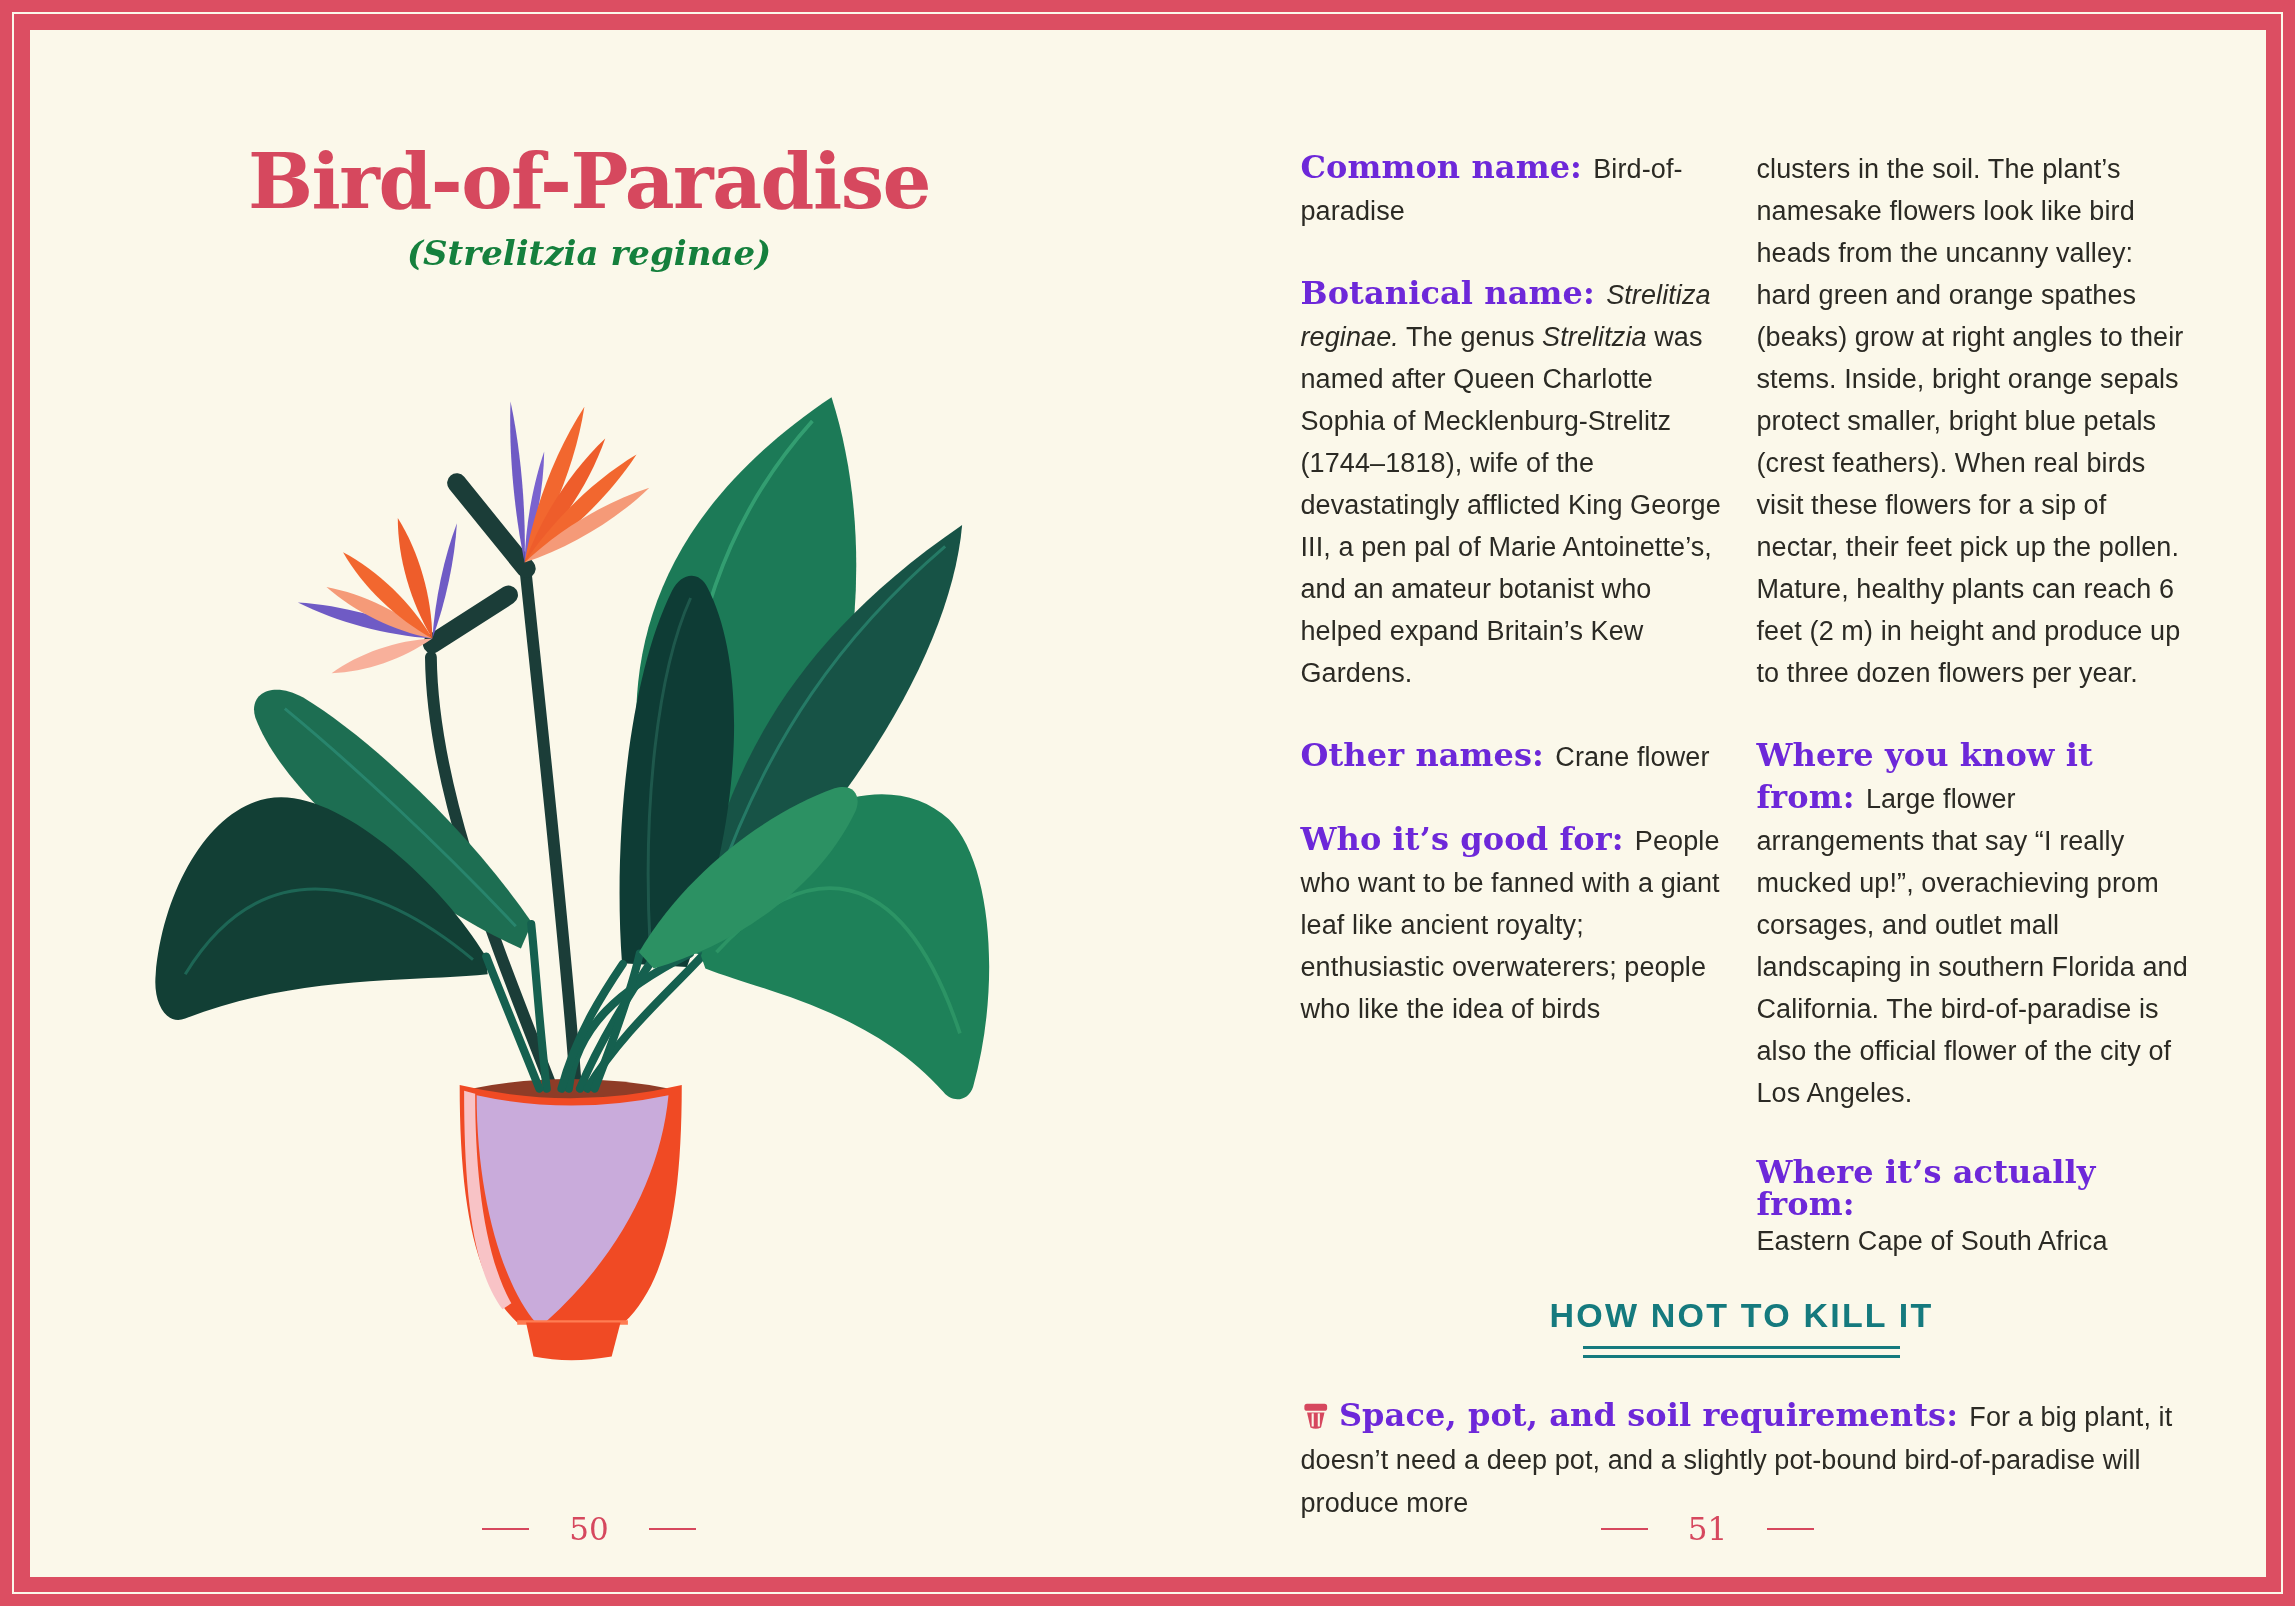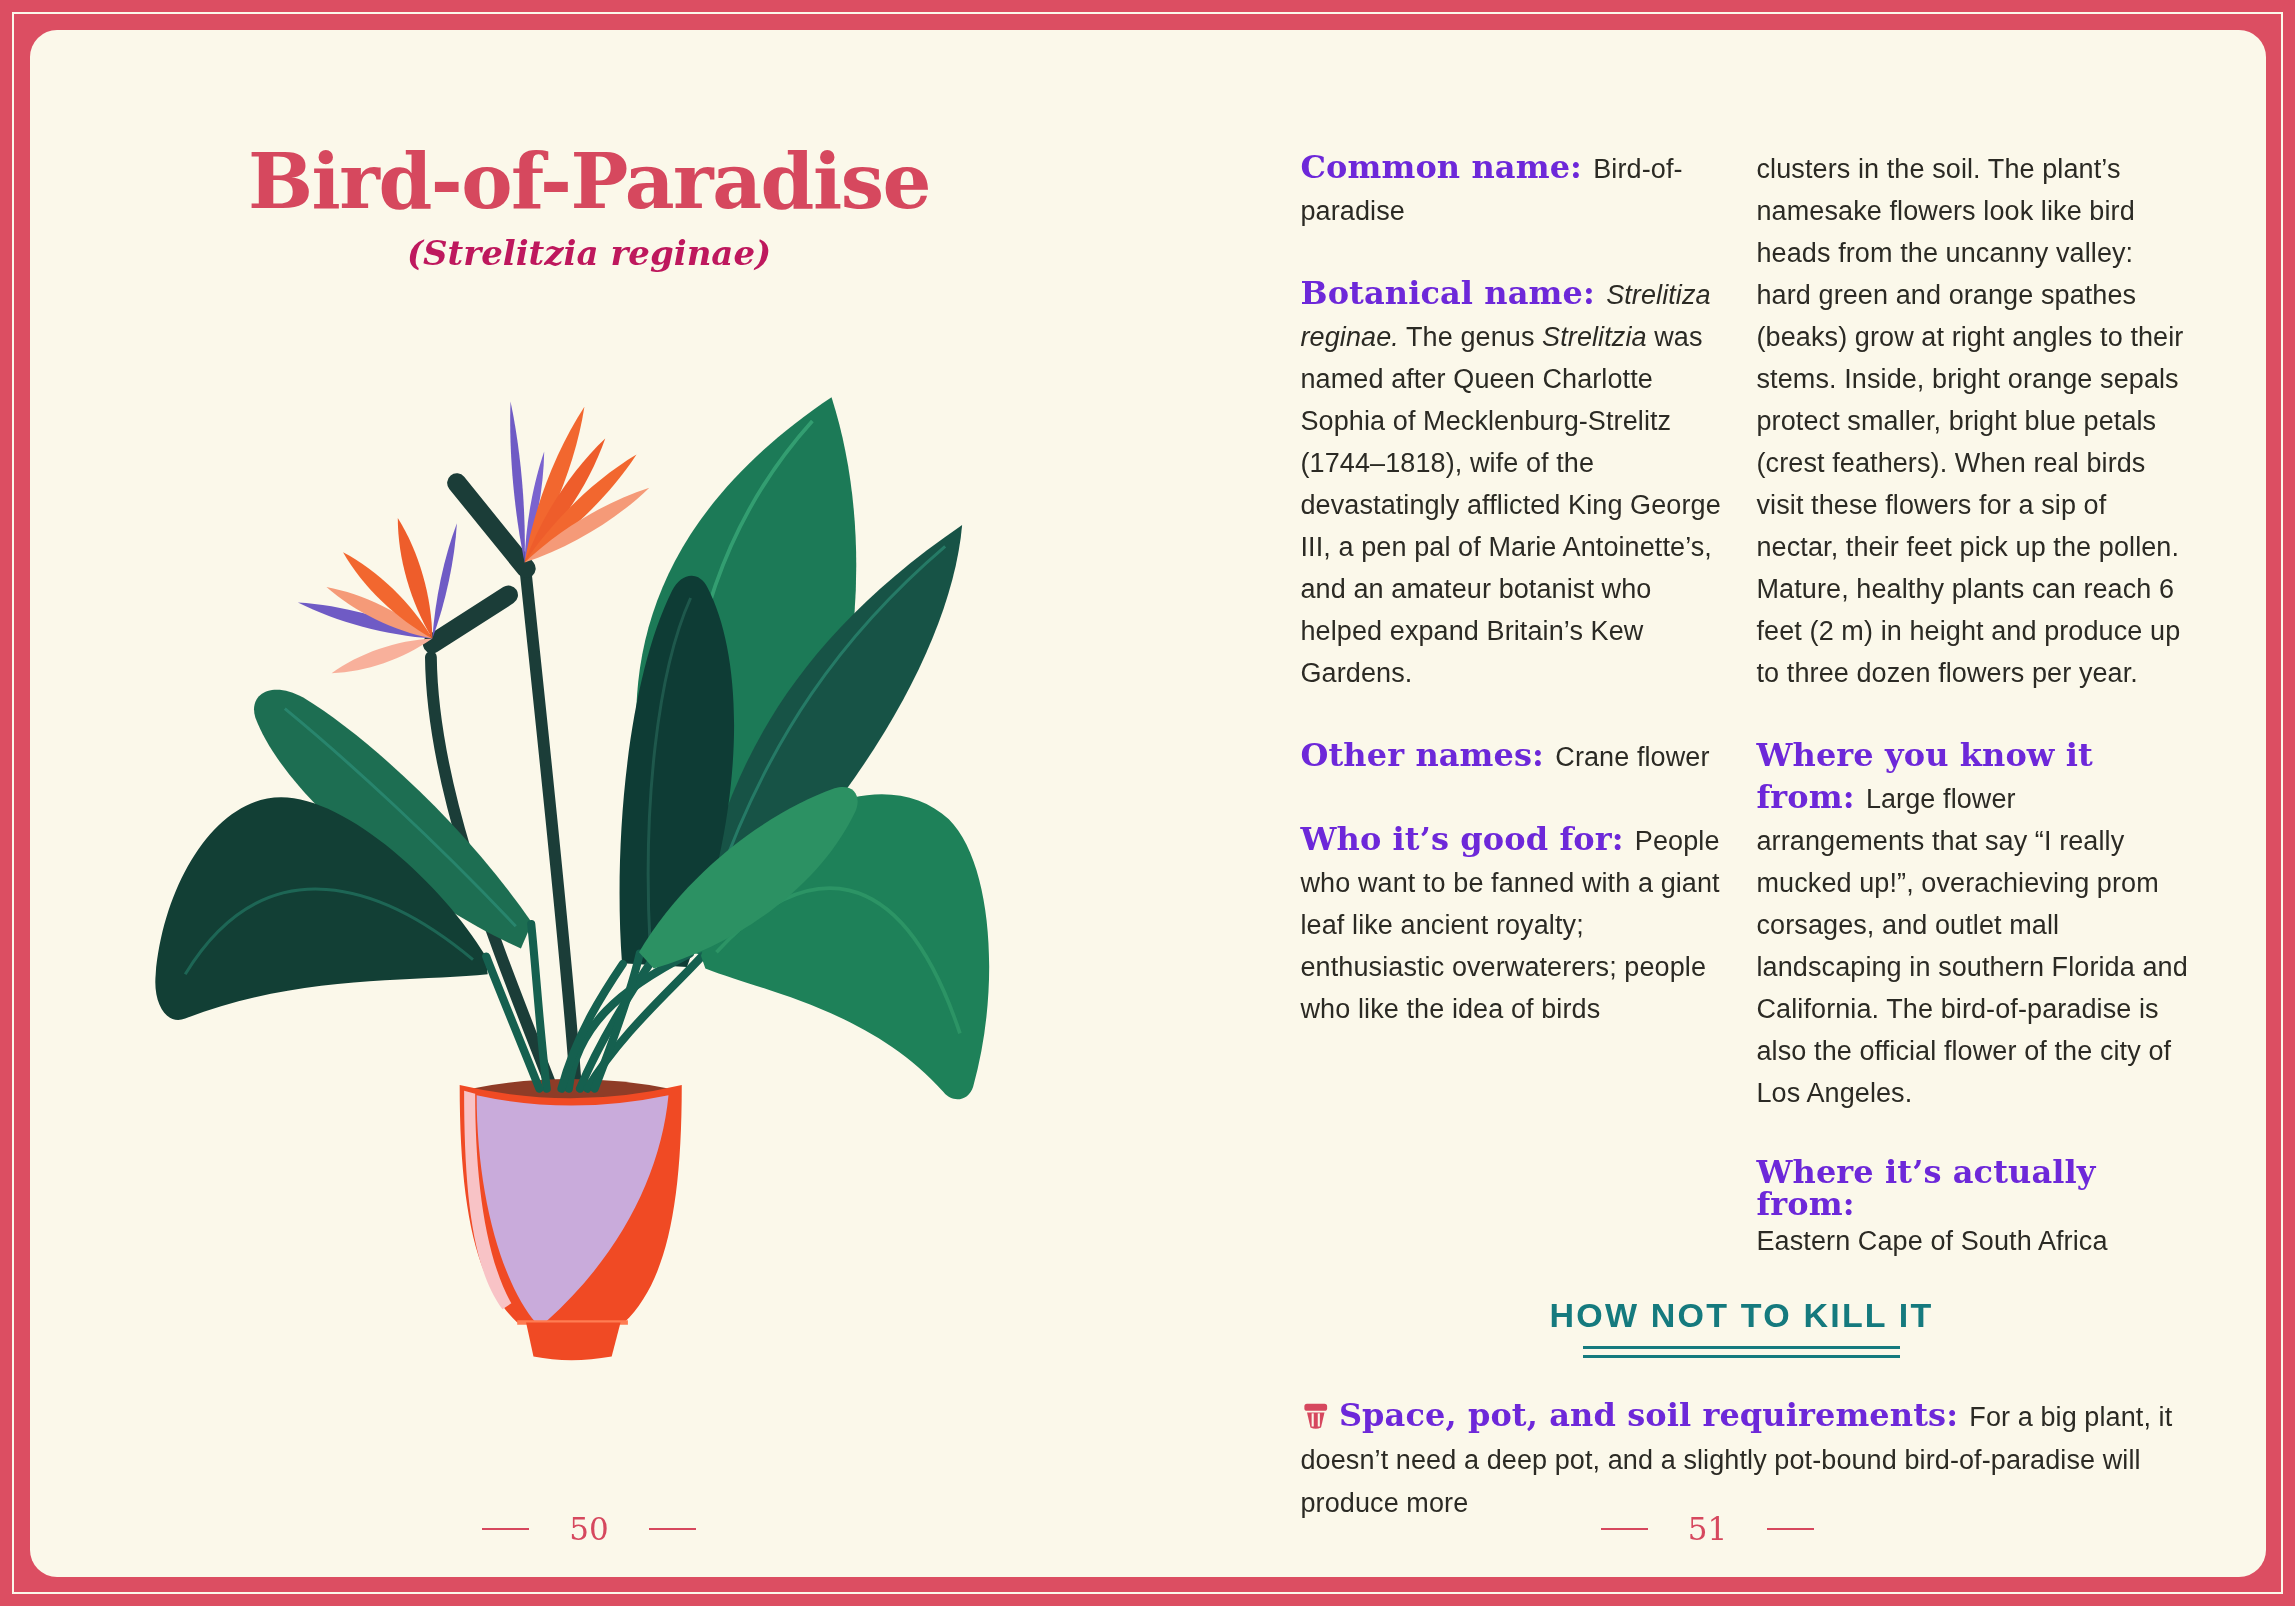--- a/index.html
+++ b/index.html
@@ -1,27 +1,27 @@
 <!DOCTYPE html>
 <html style="font-size:11.8px"><head>
 <meta charset="utf-8">
 <style>
   html,body{margin:0;padding:0;}
   body{width:2295px;height:1606px;position:relative;background:#dc4e62;
        font-family:"Liberation Sans",sans-serif;overflow:hidden;}
-  .page{position:absolute;left:29.5px;top:29.5px;right:29.5px;bottom:29.5px;background:#fbf8ea;border-radius:27px;}
+  .page{position:absolute;left:29.5px;top:29.5px;right:29.5px;bottom:29.5px;background:#fbf8ea;}
   .pinstripe{position:absolute;left:11.8px;top:11.8px;right:11.8px;bottom:11.8px;
              border:2.2px solid #fbf8ea;pointer-events:none;}
   
   .left-page{position:absolute;left:0;top:0;width:1119px;height:1547px;}
   .title-block{position:absolute;top:111px;left:0;width:100%;text-align:center;}
   .book-title{font-family:"DejaVu Serif","Liberation Serif",serif;font-weight:700;
               font-size:77px;color:#d6485e;letter-spacing:-1.5px;line-height:1.05;margin:0;}
   .book-subtitle{font-family:"DejaVu Serif","Liberation Serif",serif;font-style:italic;
-                 font-weight:700;font-size:34px;color:#be185d;margin-top:11.8px;}
+                 font-weight:700;font-size:34px;color:#15803d;margin-top:11.8px;}
   .illo{position:absolute;left:74px;top:295px;width:915px;height:1151px;}
   
   .right-page{position:absolute;left:1119px;top:0;width:1118px;height:1547px;}
   .col{position:absolute;top:118px;width:432px;font-size:27px;line-height:42px;
        color:#2b2a24;letter-spacing:0.1px;}
   .col1{left:152px;}
   .col2{left:608px;}
   .col p{margin:0 0 42px 0;}
   .col p:last-child{margin-bottom:0;}
   .lbl{font-family:"DejaVu Serif","Liberation Serif",serif;font-weight:700;

